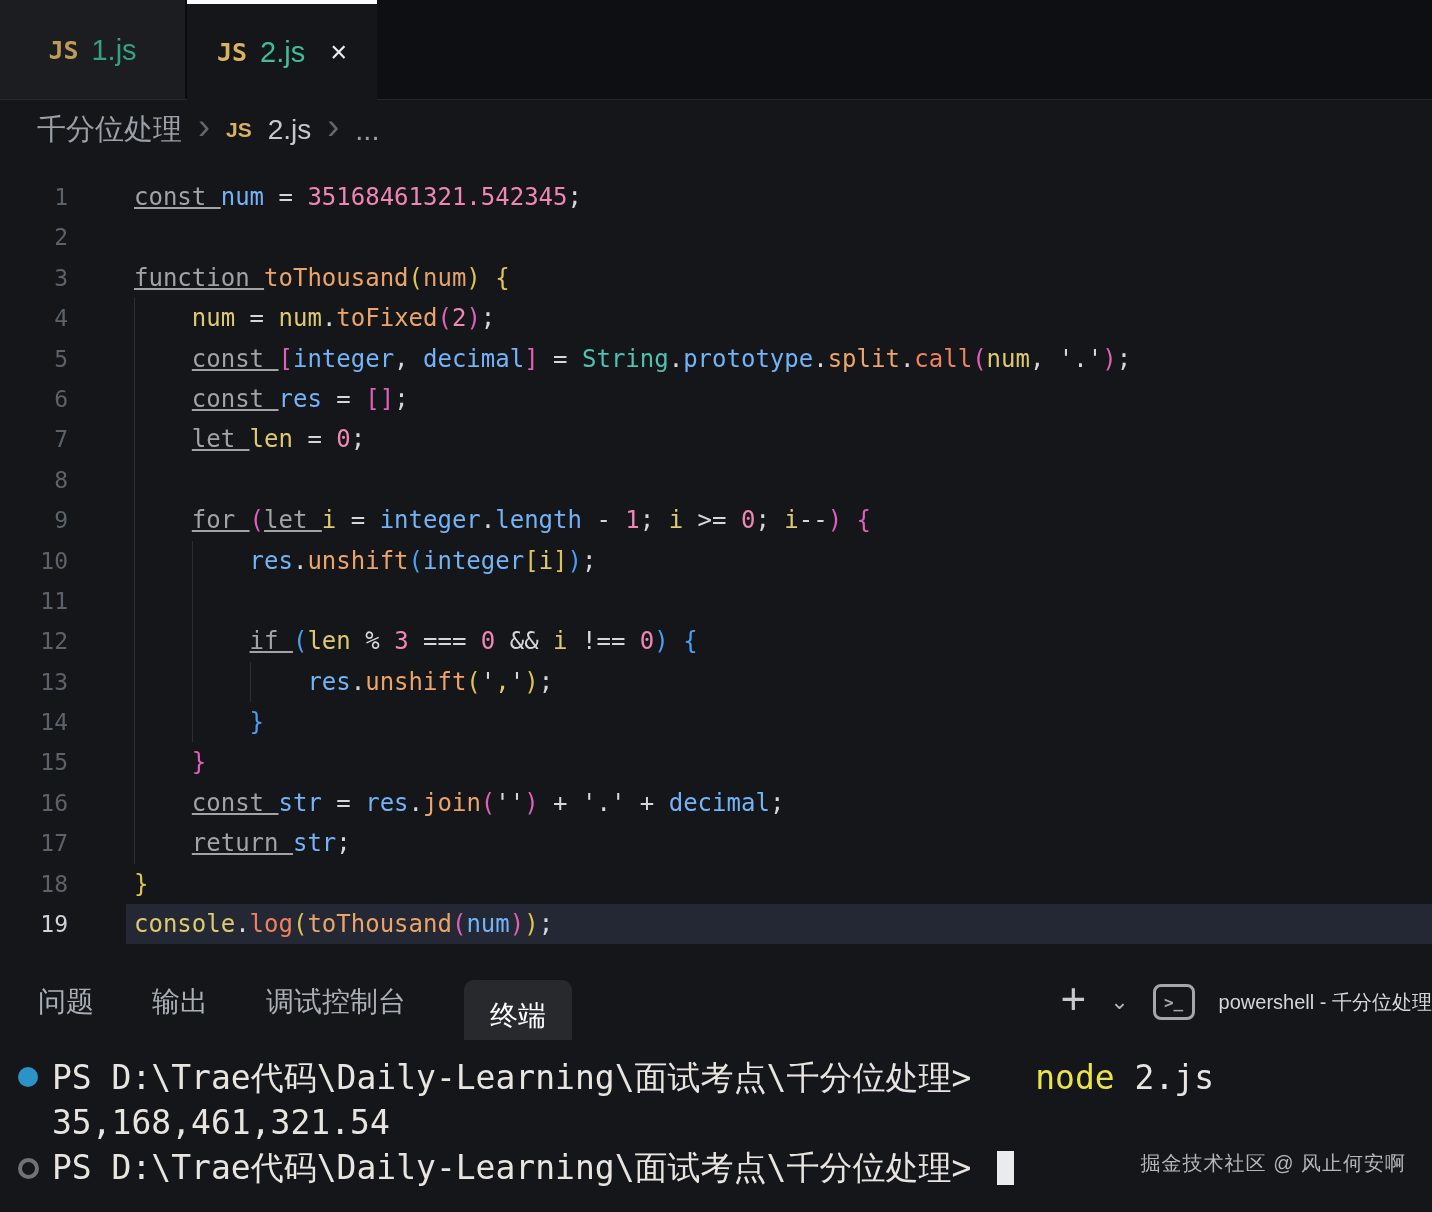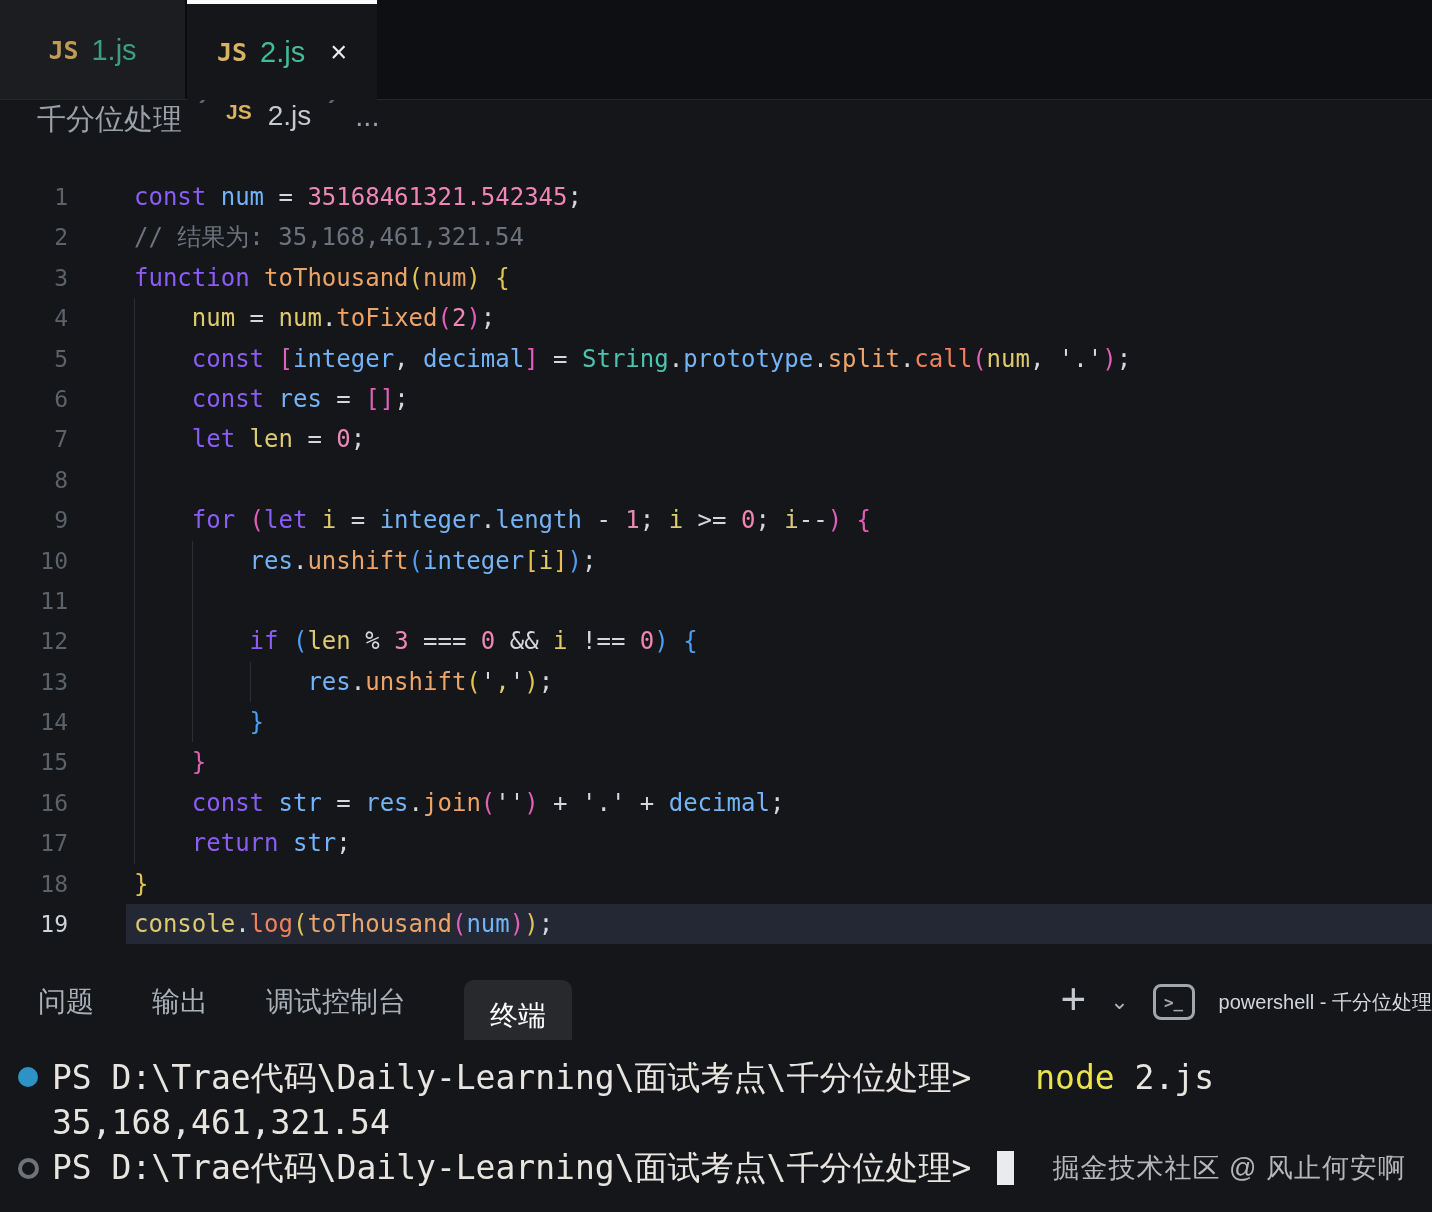--- a/index.html
+++ b/index.html
@@ -13,37 +13,37 @@
   .tab.active{width:190px;background:#15161a;border-top:4px solid #fbfbfb;position:relative;z-index:2;}
   .js-badge{color:#d9b262;font-weight:700;font-size:25px;}
   .tab.inactive .js-badge{color:#bf9c55;}
   .tab-name{font-size:29px;color:#41bd93;font-family:"Liberation Sans",sans-serif;}
   .tab.inactive .tab-name{color:#38a07f;}
   .close{color:#ececec;font-size:29px;margin-left:12px;font-family:"Liberation Sans",sans-serif;cursor:pointer;}
   .strip-line{position:absolute;top:99px;height:1px;background:#26272c;}
   .sl-a{left:0;width:187px;} .sl-b{left:377px;right:0;}
 
   
-  .breadcrumb{position:absolute;top:100px;left:0;right:0;height:60px;display:flex;
+  .breadcrumb{position:absolute;top:100px;left:0;right:0;height:60px;display:flex;align-items:center;
               gap:16px;padding-left:37px;font-family:"Liberation Sans",sans-serif;}
   .bc-folder{font-size:29px;color:#9aa0a7;}
   .chev{font-size:36px;color:#62676d;line-height:0;margin-top:-6px;}
   .bc-js{color:#d9b262;font-weight:700;font-size:21px;}
   .bc-file{font-size:28px;color:#c5c9ce;}
   .bc-more{font-size:29px;color:#9aa0a7;}
 
   
   .code{position:absolute;top:160px;left:0;right:0;height:792px;padding-top:17px;font-size:24px;}
   .crow{position:relative;height:40.4px;line-height:40.4px;white-space:pre;}
   .ln{position:absolute;left:0;top:0;width:68px;text-align:right;color:#5c6269;font-size:23px;z-index:2;}
   .crow.hl .ln{color:#ced4db;}
   .hlband{position:absolute;left:126px;right:0;top:0;bottom:0;background:#232834;z-index:0;}
   .guide{position:absolute;top:0;bottom:0;width:1px;background:#2b2e35;z-index:1;}
   .ltext{position:absolute;left:134px;top:0;white-space:pre;z-index:2;}
-  .tk-kw{color:#8b5cf6;} .tk-var{color:#73b3f7;} .tk-yv{color:#decb6f;} .tk-pm{color:#e2a36b;}
+  .tk-kw{color:#a3a3a3;text-decoration:underline;} .tk-var{color:#73b3f7;} .tk-yv{color:#decb6f;} .tk-pm{color:#e2a36b;}
   .tk-fn{color:#eda469;} .tk-fnr{color:#f0815e;} .tk-cls{color:#4fc2b0;} .tk-num{color:#ef86b5;}
   .tk-op{color:#d6d7dd;} .tk-cm{color:#6d737c;} .tk-str{color:#d6d7dd;}
   .tk-b1{color:#e0c353;} .tk-b2{color:#e05fb8;} .tk-b3{color:#4c9ef5;} .tk-ws{color:#d6d7dd;}
 
   
   .panel{position:absolute;top:950px;left:0;right:0;bottom:0;background:#15161a;}
   .phead{position:absolute;top:14px;left:0;right:0;height:76px;display:flex;align-items:center;
          white-space:nowrap;overflow:hidden;gap:8px;}
   .ptabs{display:flex;align-items:center;gap:58px;padding-left:38px;
          font-family:"Liberation Sans",sans-serif;font-size:28px;color:#aab0b7;}
@@ -62,21 +62,21 @@
   .terminal{position:absolute;top:105px;left:0;right:0;bottom:0;}
   .trow{position:relative;height:45px;line-height:45px;padding-left:52px;font-size:33px;
         color:#e8e5e0;white-space:pre;}
   .bullet{position:absolute;left:18px;top:12px;width:20px;height:20px;border-radius:50%;}
   .bullet.success{background:#2d93c6;}
   .bullet.pending{width:13px;height:13px;border:4px solid #6e7378;background:transparent;top:13px;}
   .tseg-y{color:#e9e44c;margin-left:44px;}
   .cursor{display:inline-block;width:17px;height:34px;background:#e9ebec;vertical-align:-6px;margin-left:6px;}
 
   .watermark{position:absolute;top:1150px;right:26px;font-family:"Liberation Sans",sans-serif;
-             font-size:27px;color:#b4b6b8;z-index:6;letter-spacing:1px;}
+             font-size:20px;color:#b4b6b8;z-index:6;letter-spacing:1px;}
 </style>
 </head>
 <body>
 
 <div class="screen">
 
   <div class="tabbar">
     <div class="tab inactive">
       <span class="js-badge">JS</span>
       <span class="tab-name">1.js</span>
@@ -94,21 +94,21 @@
     <span class="bc-folder">千分位处理</span>
     <span class="chev">›</span>
     <span class="bc-js">JS</span>
     <span class="bc-file">2.js</span>
     <span class="chev">›</span>
     <span class="bc-more">...</span>
   </div>
 
   <div class="code" id="code-lines">
       <div class="crow"><span class="ln">1</span><span class="ltext"><span class="tk-kw">const </span><span class="tk-var">num</span><span class="tk-op"> = </span><span class="tk-num">35168461321.542345</span><span class="tk-op">;</span></span></div>
-      <div class="crow"><span class="ln">2</span><span class="ltext"><span class="tk-cm">// 结果为: 35,168,461,321.54</span></span></div>
+      <div class="crow"><span class="ln">2</span></div>
       <div class="crow"><span class="ln">3</span><span class="ltext"><span class="tk-kw">function </span><span class="tk-fn">toThousand</span><span class="tk-b1">(</span><span class="tk-pm">num</span><span class="tk-b1">)</span><span class="tk-ws"> </span><span class="tk-b1">{</span></span></div>
       <div class="crow"><i class="guide" style="left: 134px;"></i><span class="ln">4</span><span class="ltext"><span class="tk-ws">    </span><span class="tk-yv">num</span><span class="tk-op"> = </span><span class="tk-yv">num</span><span class="tk-op">.</span><span class="tk-fn">toFixed</span><span class="tk-b2">(</span><span class="tk-num">2</span><span class="tk-b2">)</span><span class="tk-op">;</span></span></div>
       <div class="crow"><i class="guide" style="left: 134px;"></i><span class="ln">5</span><span class="ltext"><span class="tk-ws">    </span><span class="tk-kw">const </span><span class="tk-b2">[</span><span class="tk-var">integer</span><span class="tk-op">, </span><span class="tk-var">decimal</span><span class="tk-b2">]</span><span class="tk-op"> = </span><span class="tk-cls">String</span><span class="tk-op">.</span><span class="tk-var">prototype</span><span class="tk-op">.</span><span class="tk-fn">split</span><span class="tk-op">.</span><span class="tk-fnr">call</span><span class="tk-b2">(</span><span class="tk-yv">num</span><span class="tk-op">, </span><span class="tk-str">'.'</span><span class="tk-b2">)</span><span class="tk-op">;</span></span></div>
       <div class="crow"><i class="guide" style="left: 134px;"></i><span class="ln">6</span><span class="ltext"><span class="tk-ws">    </span><span class="tk-kw">const </span><span class="tk-var">res</span><span class="tk-op"> = </span><span class="tk-b2">[]</span><span class="tk-op">;</span></span></div>
       <div class="crow"><i class="guide" style="left: 134px;"></i><span class="ln">7</span><span class="ltext"><span class="tk-ws">    </span><span class="tk-kw">let </span><span class="tk-yv">len</span><span class="tk-op"> = </span><span class="tk-num">0</span><span class="tk-op">;</span></span></div>
       <div class="crow"><i class="guide" style="left: 134px;"></i><span class="ln">8</span><span class="ltext"></span></div>
       <div class="crow"><i class="guide" style="left: 134px;"></i><span class="ln">9</span><span class="ltext"><span class="tk-ws">    </span><span class="tk-kw">for </span><span class="tk-b2">(</span><span class="tk-kw">let </span><span class="tk-yv">i</span><span class="tk-op"> = </span><span class="tk-var">integer</span><span class="tk-op">.</span><span class="tk-var">length</span><span class="tk-op"> - </span><span class="tk-num">1</span><span class="tk-op">; </span><span class="tk-yv">i</span><span class="tk-op"> &gt;= </span><span class="tk-num">0</span><span class="tk-op">; </span><span class="tk-yv">i</span><span class="tk-op">--</span><span class="tk-b2">)</span><span class="tk-ws"> </span><span class="tk-b2">{</span></span></div>
       <div class="crow"><i class="guide" style="left: 134px;"></i><i class="guide" style="left: 191.77px;"></i><span class="ln">10</span><span class="ltext"><span class="tk-ws">        </span><span class="tk-var">res</span><span class="tk-op">.</span><span class="tk-fn">unshift</span><span class="tk-b3">(</span><span class="tk-var">integer</span><span class="tk-b1">[</span><span class="tk-yv">i</span><span class="tk-b1">]</span><span class="tk-b3">)</span><span class="tk-op">;</span></span></div>
       <div class="crow"><i class="guide" style="left: 134px;"></i><i class="guide" style="left: 191.77px;"></i><span class="ln">11</span></div>
       <div class="crow"><i class="guide" style="left: 134px;"></i><i class="guide" style="left: 191.77px;"></i><span class="ln">12</span><span class="ltext"><span class="tk-ws">        </span><span class="tk-kw">if </span><span class="tk-b3">(</span><span class="tk-yv">len</span><span class="tk-op"> % </span><span class="tk-num">3</span><span class="tk-op"> === </span><span class="tk-num">0</span><span class="tk-op"> &amp;&amp; </span><span class="tk-yv">i</span><span class="tk-op"> !== </span><span class="tk-num">0</span><span class="tk-b3">)</span><span class="tk-ws"> </span><span class="tk-b3">{</span></span></div>

